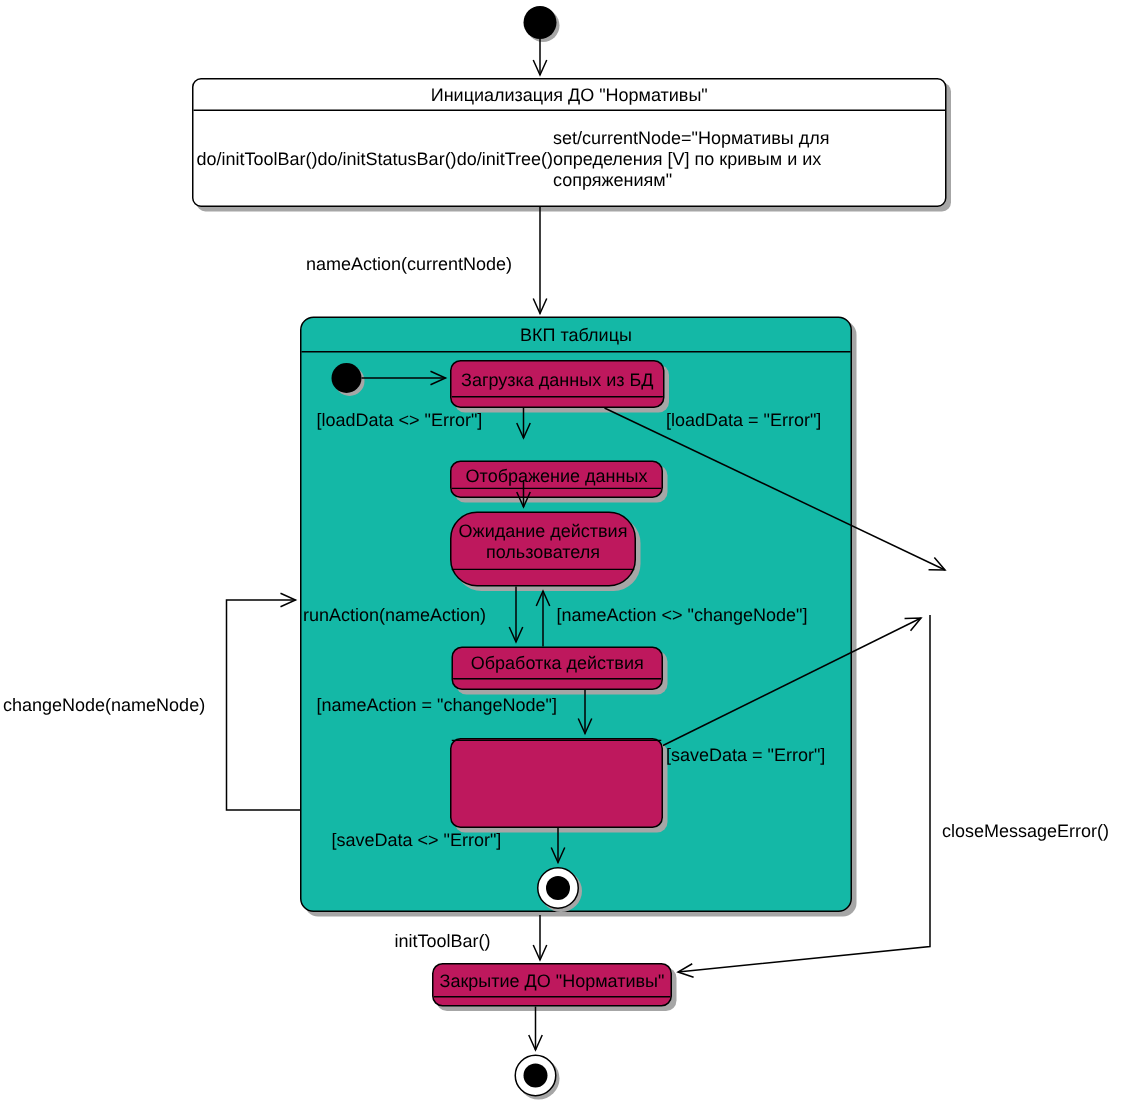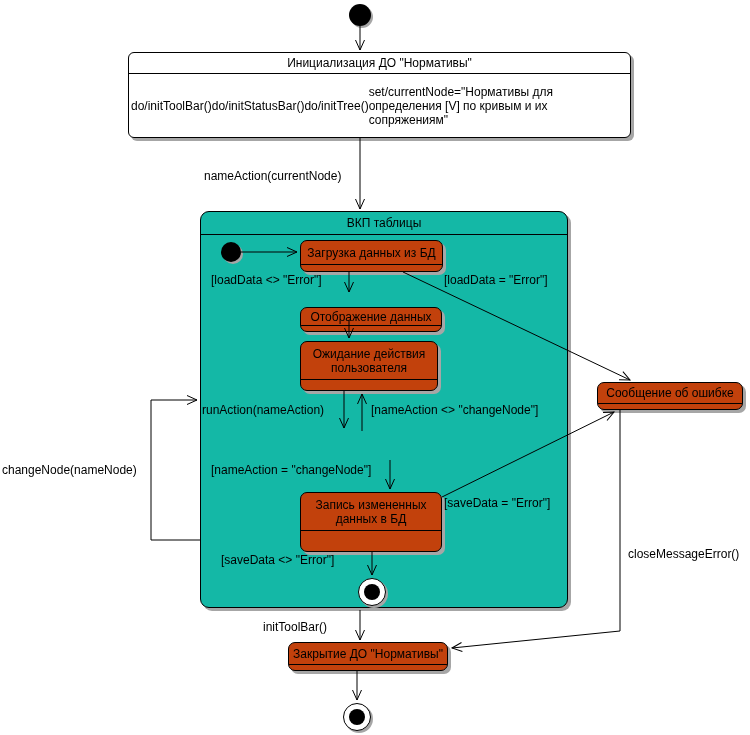--- a/index.html
+++ b/index.html
@@ -4,21 +4,21 @@
 <style>
   html,body{margin:0;padding:0;background:#ffffff;}
   .canvas{position:relative;width:750px;height:735px;background:#ffffff;
           font-family:"Liberation Sans",sans-serif;font-size:12px;color:#000;overflow:hidden;}
 
   
   .wires{position:absolute;left:0;top:0;width:750px;height:735px;z-index:30;pointer-events:none;}
   .w{stroke:#000;stroke-width:1;fill:none;}
 
   
-  .state{position:absolute;background:#c2410c;border:1px solid #000;border-radius:7px;
+  .state{position:absolute;background:#be185d;border:1px solid #000;border-radius:7px;
          box-shadow:3px 3px 0 #a6a6a6;display:flex;flex-direction:column;z-index:10;box-sizing:border-box;}
   .sname{flex:1;display:flex;align-items:center;justify-content:center;text-align:center;
          padding:0 3px;line-height:14px;}
   .scompart{border-top:1px solid #000;border-bottom-left-radius:7px;border-bottom-right-radius:7px;}
 
   
   .bigstate{position:absolute;background:#fff;border:1px solid #000;border-radius:6px;
             box-shadow:3px 3px 0 #a6a6a6;display:flex;flex-direction:column;z-index:10;box-sizing:border-box;}
   .btitle{height:20px;border-bottom:1px solid #000;display:flex;align-items:center;justify-content:center;}
   .bactions{flex:1;display:flex;flex-direction:row;justify-content:space-around;align-items:center;padding:1px 2px;}
@@ -68,35 +68,34 @@
   <div class="state" style="left:300px;top:240px;width:143px;height:32px;">
     <div class="sname">Загрузка данных из БД</div>
     <div class="scompart" style="height:6px;"></div>
   </div>
 
   <div class="state" style="left:300px;top:307px;width:142px;height:25px;">
     <div class="sname">Отображение данных</div>
     <div class="scompart" style="height:5px;"></div>
   </div>
 
-  <div class="state" style="left:300px;top:341px;width:138px;height:50px;">
+  <div class="state" style="left:300px;top:341px;width:124px;height:50px;border-radius:18px;">
     <div class="sname">Ожидание действия пользователя</div>
     <div class="scompart" style="height:10px;"></div>
   </div>
 
+  <div class="state" style="left:301px;top:431px;width:141px;height:29px;">
+    <div class="sname">Обработка действия</div>
+    <div class="scompart" style="height:6px;"></div>
+  </div>
 
   <div class="state" style="left:300px;top:492px;width:142px;height:60px;">
-    <div class="sname">Запись измененных данных в БД</div>
     <div class="scompart" style="height:20px;"></div>
   </div>
 
-  <div class="state" style="left:597px;top:382px;width:146px;height:28px;">
-    <div class="sname">Сообщение об ошибке</div>
-    <div class="scompart" style="height:5px;"></div>
-  </div>
 
   <div class="state" style="left:288px;top:642px;width:160px;height:29px;">
     <div class="sname">Закрытие ДО "Нормативы"</div>
     <div class="scompart" style="height:5px;"></div>
   </div>
 
   <div class="lbl" style="left:204px;top:170px;">nameAction(currentNode)</div>
   <div class="lbl" style="left:211px;top:274px;">[loadData &lt;&gt; "Error"]</div>
   <div class="lbl" style="left:444px;top:274px;">[loadData = "Error"]</div>
   <div class="lbl" style="left:202px;top:404px;">runAction(nameAction)</div>

